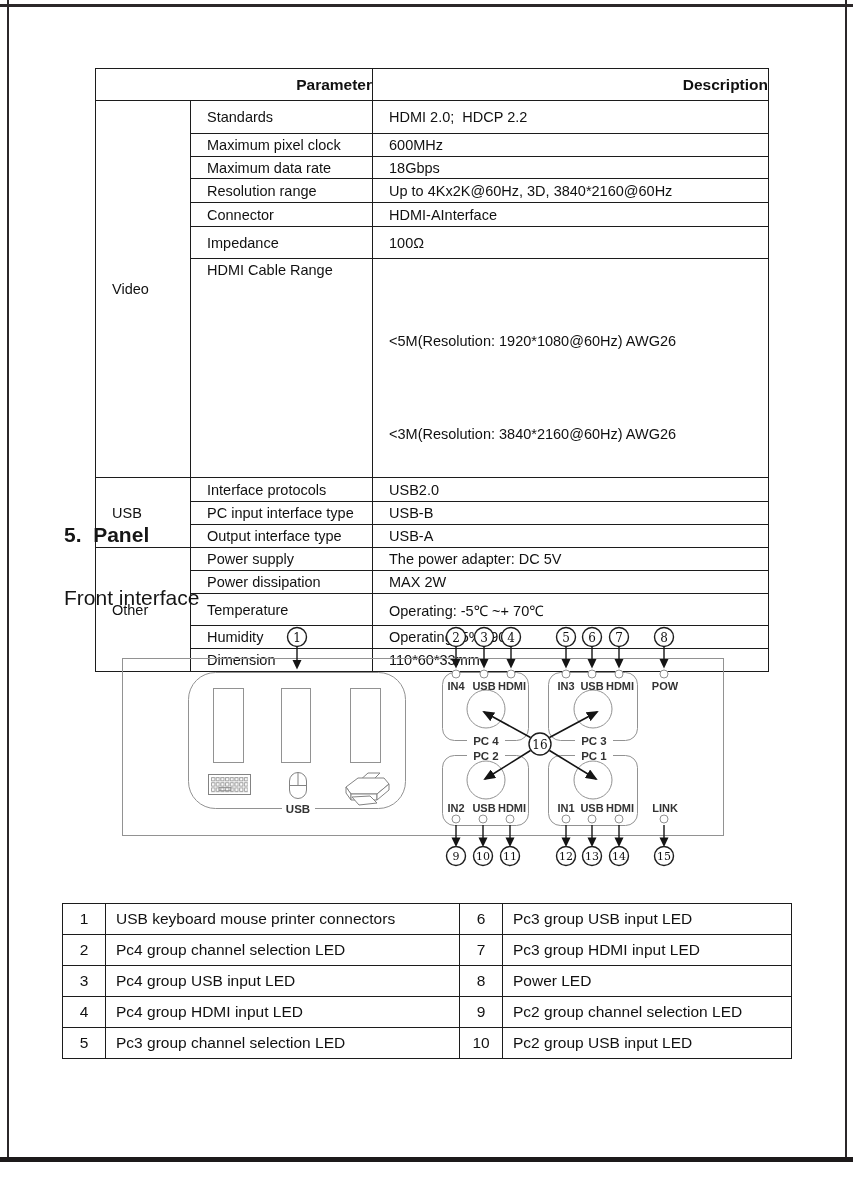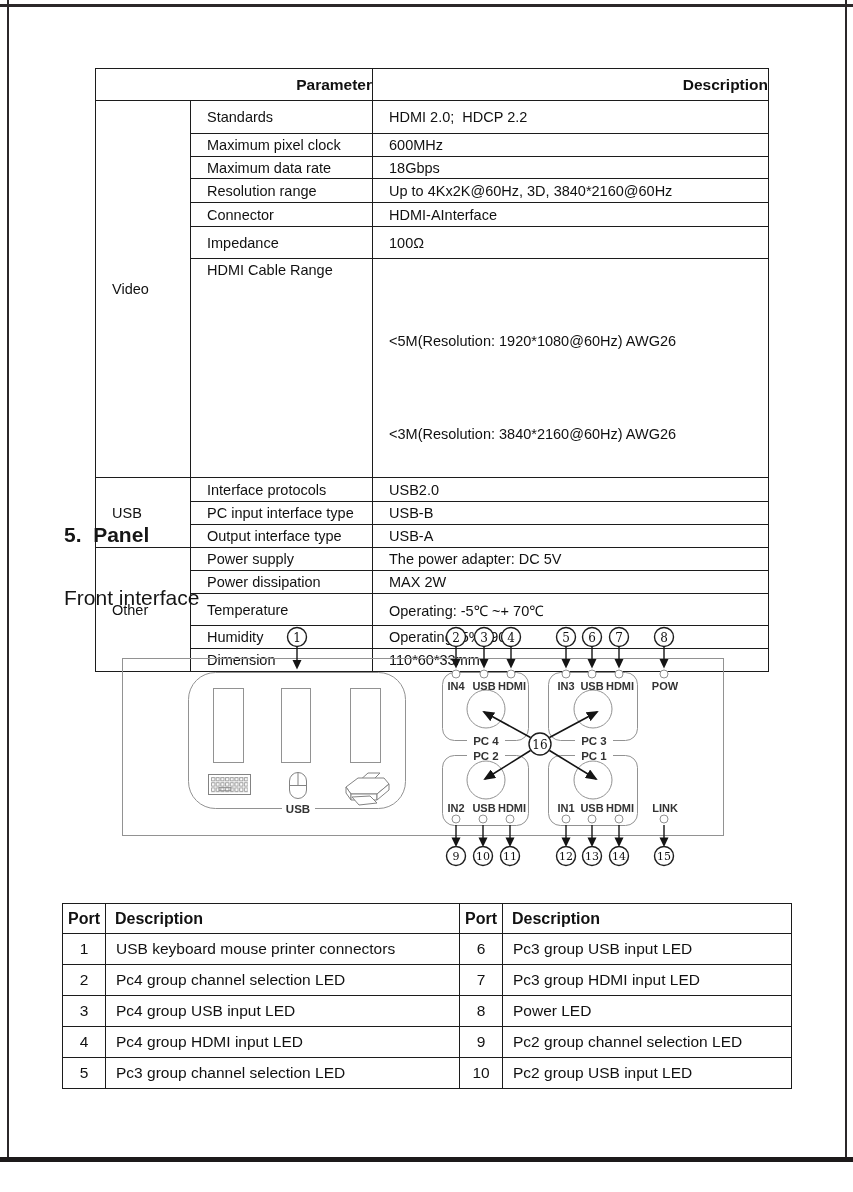--- a/index.html
+++ b/index.html
@@ -312,26 +312,20 @@
 </svg>
 
 <table class="ports">
   <colgroup>
       <col style="width:43px">
       <col style="width:354px">
       <col style="width:43px">
       <col style="width:289px">
     </colgroup>
   <tbody>
-      <tr style="height:30px">
-    <th class="ph">Port</th>
-    <th>Description</th>
-    <th class="ph">Port</th>
-    <th>Description</th>
-  </tr>
   <tr style="height:31px">
     <td class="pn">1</td>
     <td class="pd">USB keyboard mouse printer connectors</td>
     <td class="pn">6</td>
     <td class="pd">Pc3 group USB input LED</td>
   </tr>
   <tr style="height:31px">
     <td class="pn">2</td>
     <td class="pd">Pc4 group channel selection LED</td>
     <td class="pn">7</td>

